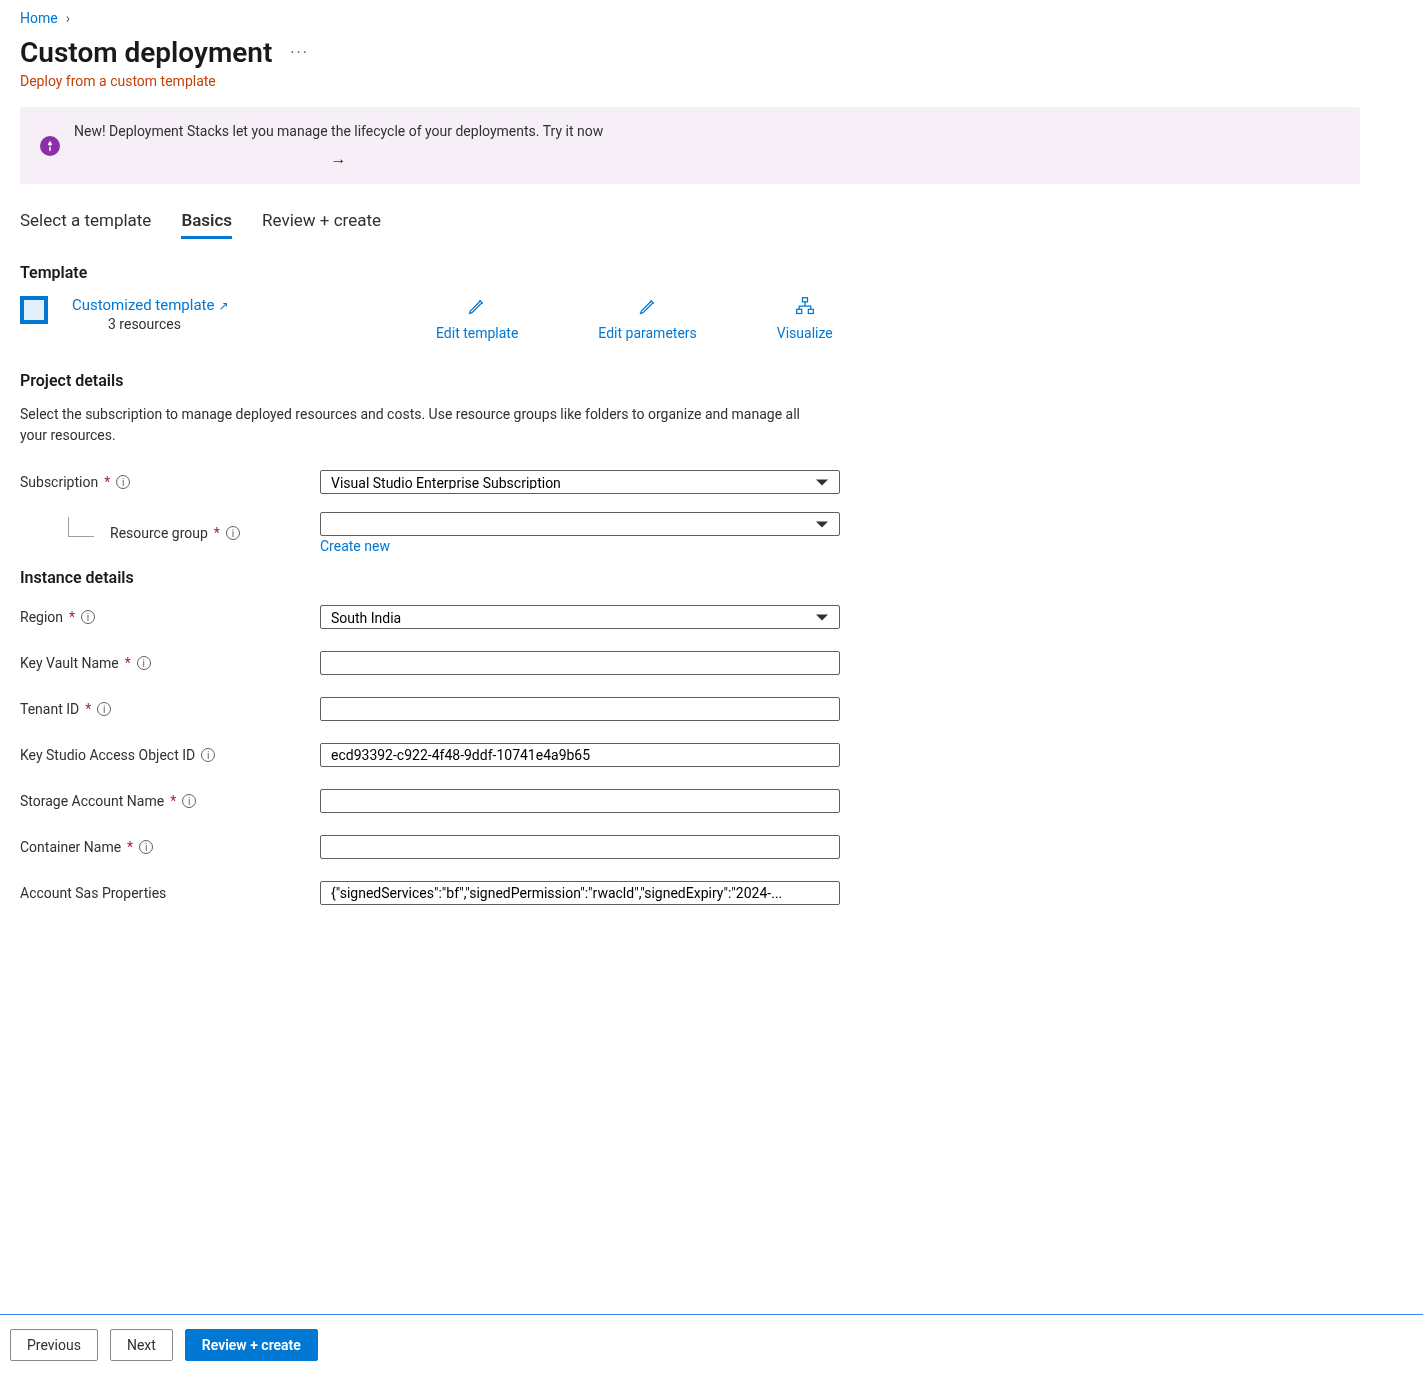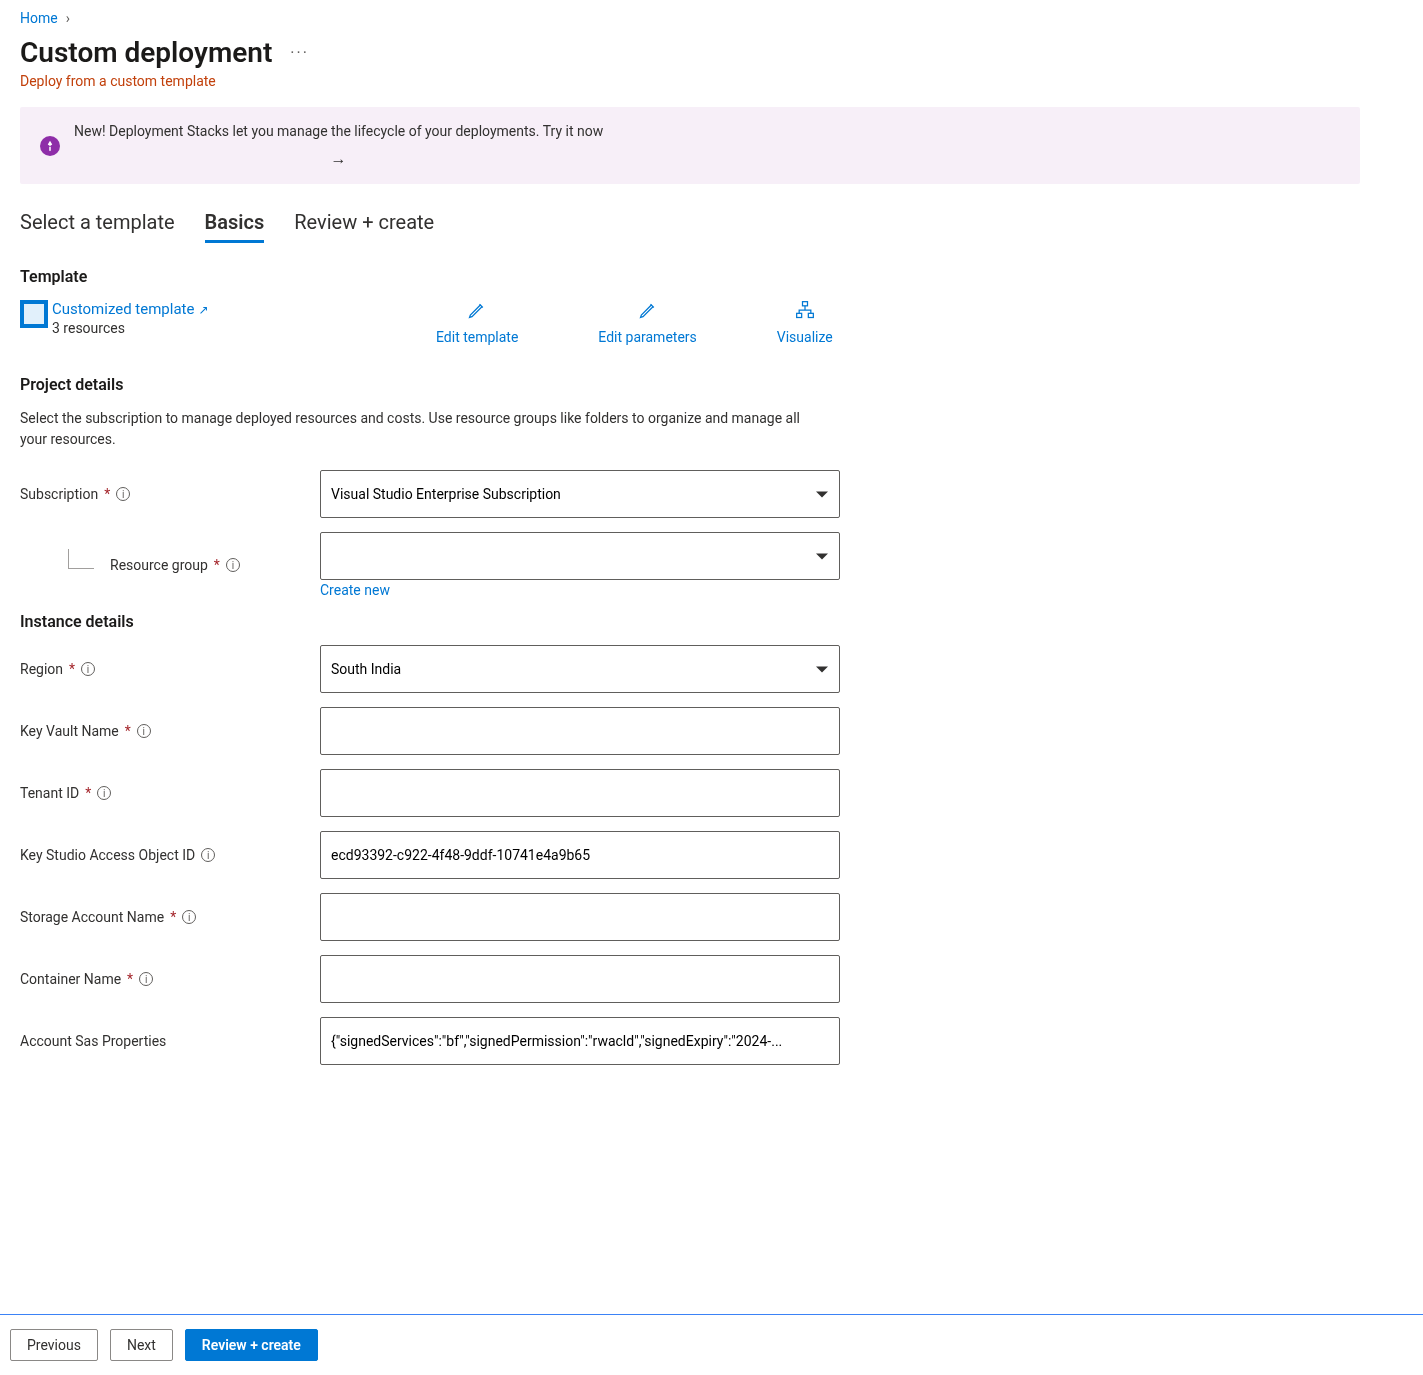--- a/index.html
+++ b/index.html
@@ -26,45 +26,45 @@
       margin-bottom: 26px;
     }
     .banner-icon {
       width: 20px; height: 20px; border-radius: 50%;
       background: #8e2da8; color: #fff; display:flex;align-items:center;justify-content:center;
       font-size:12px;
     }
     .banner-text { font-size: 14px; color: #323130; display:flex;align-items:center;gap:10px; cursor:pointer;flex-direction:column;}
     .arrow-right::after{content:"→"; font-size:16px;}
     .tabs { display:flex; gap:30px; border-bottom:none; margin-bottom:24px;}
-    .tab { font-size:20px; padding-bottom:6px; cursor:pointer; color:#323130; }
+    .tab { font-size:17px; padding-bottom:6px; cursor:pointer; color:#323130; }
     .tab.active { border-bottom:3px solid #0078d4; font-weight:600; }
     h2.section { font-size:16px; font-weight:600; margin-top:8px; margin-bottom:14px; color:#1b1a19;}
     .template-row { display:flex; gap:16px; align-items:flex-start; margin-bottom:30px;}
-    .tmpl-left { display:flex; gap:4px; align-items:flex-start; min-width:320px;}
+    .tmpl-left { display:flex; gap:24px; align-items:flex-start; min-width:320px;}
     .tmpl-icon { width:28px;height:28px; background:#0078d4; display:inline-block; position:relative;}
     .tmpl-icon::before{content:"";position:absolute;top:4px;left:4px;right:4px;bottom:4px;background:#e1f0fb;}
     .tmpl-link { color:#0078d4; font-size:15px; cursor:pointer;}
     .ext-icon::after{content:"↗"; font-size:12px; margin-left:4px;}
-    .tmpl-sub { font-size:14px; color:#323130; margin-top:2px;}
+    .tmpl-sub { font-size:14px; color:#323130; margin-top:2px;margin-left:36px;}
     .tmpl-actions { display:flex; gap:80px; margin-left:80px; }
     .tmpl-action { display:flex; flex-direction:column; align-items:center; gap:6px; color:#0078d4; cursor:pointer; font-size:14px;}
     .pencil-icon svg, .tree-icon svg { width:20px;height:20px; stroke:#0078d4; fill:none; stroke-width:1.5;}
     .desc { font-size:14px; color:#323130; margin-bottom:20px; max-width:800px; line-height:1.5;}
     .field-row { display:flex; align-items:center; margin-bottom:14px; min-height:32px;}
     .field-row.indent .f-label { padding-left:48px; }
     .f-label { width:300px; font-size:14px; display:flex; align-items:center; gap:6px;text-align:center;}
     .req { color:#a4262c; }
     .info-icon { width:14px;height:14px;border:1px solid #605e5c;border-radius:50%;display:inline-flex;align-items:center;justify-content:center;font-size:10px;color:#605e5c;cursor:pointer;}
     .f-control { width:520px; }
     .select, .input {
       width:100%;
       border:1px solid #605e5c;
       border-radius:2px;
-      height:48px;
+      height:24px;
       padding:4px 10px;
       font-size:14px;
       font-family:inherit;
       background:#fff;
     }
     .select { appearance:none; -webkit-appearance:none; padding-right:30px; background-image:none; cursor:pointer;}
     .select-wrap { position:relative;}
     .select-wrap::after { content:""; position:absolute; right:12px; top:50%; transform:translateY(-40%); border-left:6px solid transparent;border-right:6px solid transparent;border-top:6px solid #323130; pointer-events:none;}
     .link { color:#0078d4; font-size:14px; cursor:pointer; }
     .create-new { margin-top:2px; display:inline-block;}

